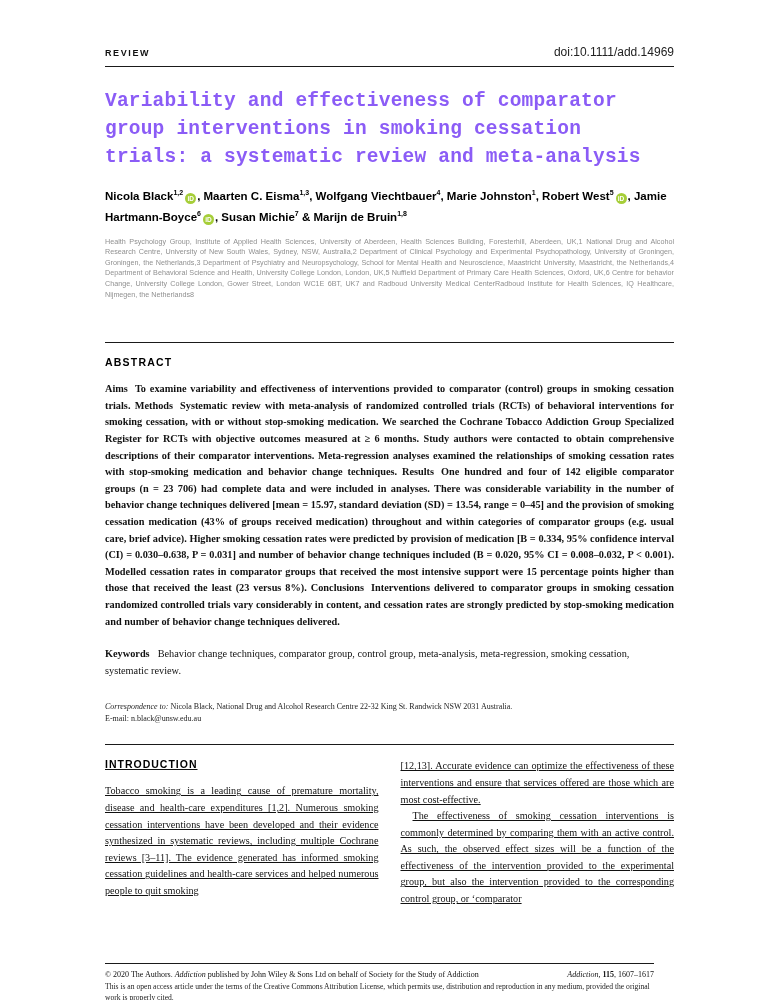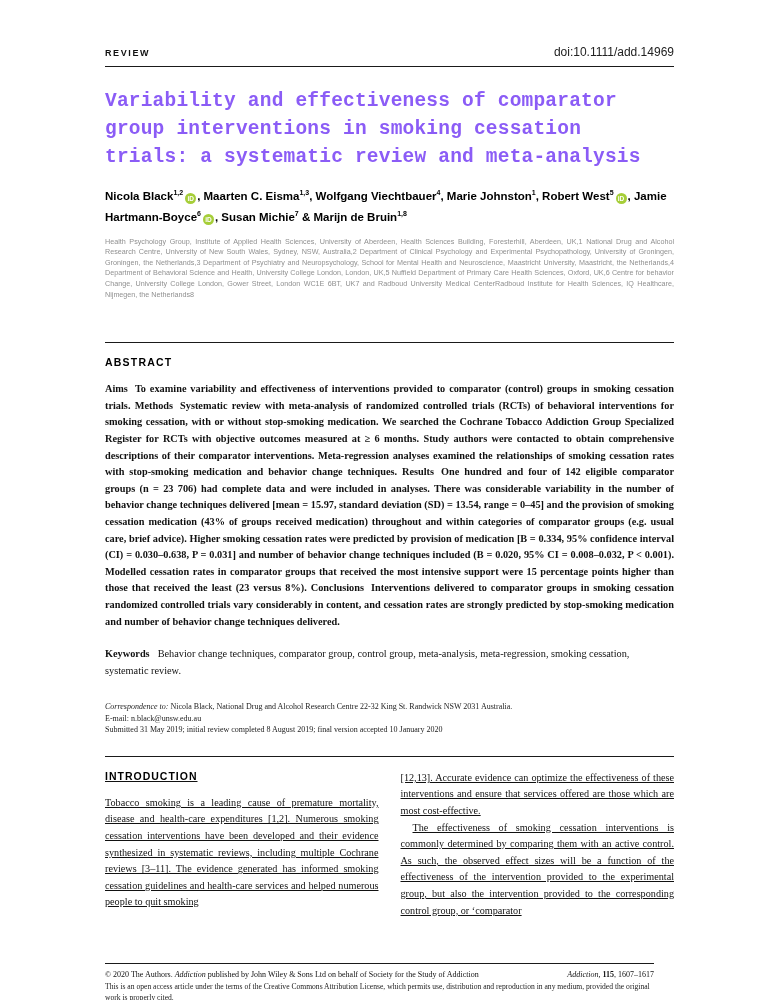--- a/index.html
+++ b/index.html
@@ -102,21 +102,20 @@
     <b>Conclusions</b><span>Interventions delivered to comparator groups in smoking cessation randomized controlled trials vary considerably in content, and cessation rates are strongly predicted by stop-smoking medication and number of behavior change techniques delivered.</span>
   </p>
 
   <p class="keywords">
     <b>Keywords</b><span>Behavior change techniques, comparator group, control group, meta-analysis, meta-regression, smoking cessation, systematic review.</span>
   </p>
 
   <div class="correspondence">
     <p><i>Correspondence to:</i><span> Nicola Black, National Drug and Alcohol Research Centre 22-32 King St. Randwick NSW 2031 Australia.</span></p>
     <p><span>E-mail: </span><span class="email">n.black@unsw.edu.au</span></p>
-    <p>Submitted 31 May 2019; initial review completed 8 August 2019; final version accepted 10 January 2020</p>
   </div>
 
   <hr class="intro-rule">
   <div class="intro">
     <div class="col">
       <h2 class="section-heading intro-heading">INTRODUCTION</h2>
       <p class="body-par">Tobacco smoking is a leading cause of premature mortality, disease and health-care expenditures [1,2]. Numerous smoking cessation interventions have been developed and their evidence synthesized in systematic reviews, including multiple Cochrane reviews [3–11]. The evidence generated has informed smoking cessation guidelines and health-care services and helped numerous people to quit smoking</p>
     </div>
     <div class="col">
       <p class="body-par">[12,13]. Accurate evidence can optimize the effectiveness of these interventions and ensure that services offered are those which are most cost-effective.</p>

